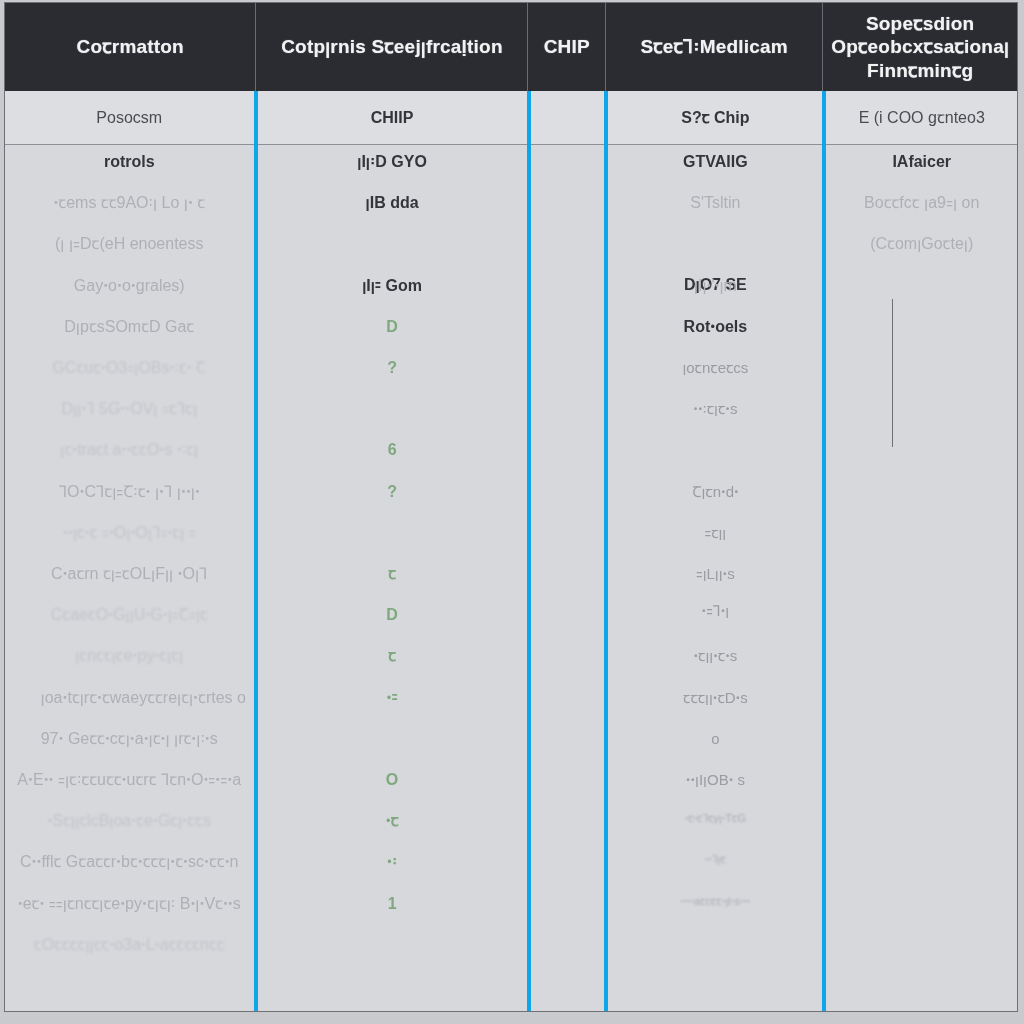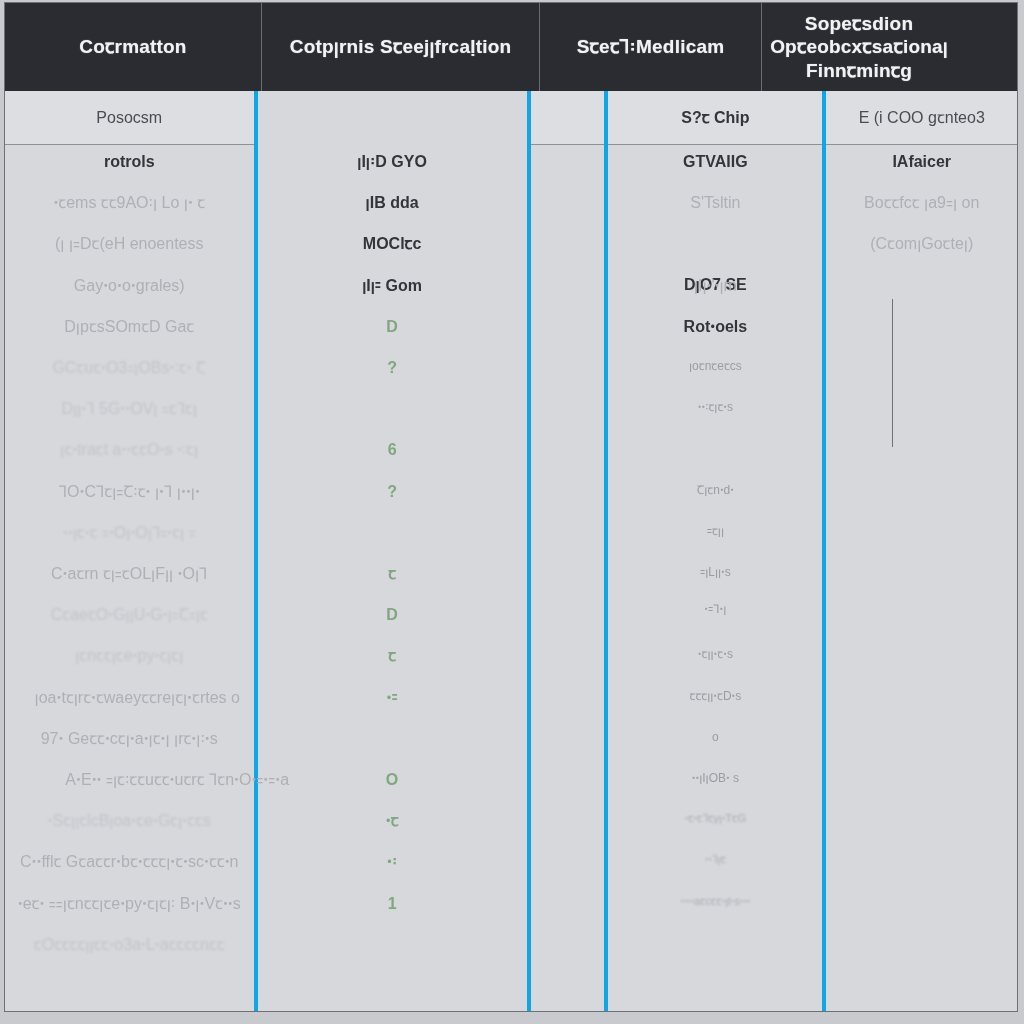--- a/index.html
+++ b/index.html
@@ -100,21 +100,21 @@
     font-size:16px;
     line-height:1;
     white-space:nowrap;
     overflow:hidden;
     filter:blur(.5px);
   }
   .cellText.bold{font-weight:bold;color:#33353b;}
   .cellText.faint{color:#aeb0b6;}
   .cellText.vfaint{color:#c2c4c9;filter:blur(.9px);}
   .cellText.green{color:#7fa87f;font-weight:bold;}
-  .cellText.tiny{font-size:12px;color:#9a9ca2;filter:blur(.75px);}
+  .cellText.tiny{font-size:15px;color:#9a9ca2;filter:blur(.75px);}
   .cellText.micro{font-size:11px;color:#a9abb1;filter:blur(1px);}
 
   
   .hairline{
     position:absolute;
     left:66px; top:208px;
     width:1px;height:148px;
     background:#6e7076;
   }
 
@@ -124,20 +124,21 @@
 </head>
 <body>
 
 <div id="stage">
 
   <div class="table-frame soft">
 
     <div class="thead">
       <div class="th c1">Coꞇrmatton</div>
       <div class="th c2">Cotpꞁrnis Sꞇeejꞁfrcaḷtion</div>
+      <div class="th c3">CHIP</div>
       <div class="th c4">SꞇeꞇꞀ꞉Medlicam</div>
       <div class="th c5 multiline">
         <span>Sopeꞇsdion</span>
         <span>Opꞇeobcxꞇsaꞇionaꞁ</span>
         <span>Finnꞇminꞇg</span>
       </div>
     </div>
 
     <div class="tbody">
 
@@ -152,35 +153,37 @@
             <span class="cellText faint" style="position: absolute; left: 0px; width: 100%; top: 131.6px;">Gayꞏoꞏoꞏgrales)</span>
             <span class="cellText faint" style="position: absolute; left: 0px; width: 100%; top: 172.8px;">DꞁpꞇsSOmꞇD Gaꞇ</span>
             <span class="cellText vfaint" style="position: absolute; left: 0px; width: 100%; top: 214px;">GCꞇuꞇꞏO3꞊ꞁOBsꞏ꞉ꞇꞏ Ꞇ</span>
             <span class="cellText vfaint" style="position: absolute; left: 0px; width: 100%; top: 255.2px;">DꞁꞁꞏꞀ 5GꞏꞏOVꞁ ꞊ꞇꞀꞇꞁ</span>
             <span class="cellText vfaint" style="position: absolute; left: 0px; width: 100%; top: 296.4px;">ꞁꞇꞏtraꞇt aꞏꞏꞇꞇOꞏs ꞏ꞉ꞇꞁ</span>
             <span class="cellText faint" style="position: absolute; left: 0px; width: 100%; top: 337.6px;">ꞀOꞏCꞀꞇꞁ꞊Ꞇ꞉ꞇꞏ ꞁꞏꞀ ꞁꞏꞏꞁꞏ</span>
             <span class="cellText vfaint" style="position: absolute; left: 0px; width: 100%; top: 378.8px;">ꞏꞏꞁꞇꞏꞇ ꞊ꞏOꞁꞏOꞁꞀ꞊ꞏꞇꞁ ꞊</span>
             <span class="cellText faint" style="position: absolute; left: 0px; width: 100%; top: 420px;">Cꞏaꞇrn ꞇꞁ꞊ꞇOLꞁFꞁꞁ ꞏOꞁꞀ</span>
             <span class="cellText vfaint" style="position: absolute; left: 0px; width: 100%; top: 461.2px;">CꞇaeꞇOꞏGꞁꞁUꞏGꞏꞁ꞊Ꞇ꞊ꞁꞇ</span>
             <span class="cellText vfaint" style="position: absolute; left: 0px; width: 100%; top: 502.4px;">ꞁꞇnꞇꞇꞁꞇeꞏpyꞏꞇꞁꞇꞁ</span>
-            <span class="cellText faint" style="position: absolute; left: 0px; width: 100%; top: 543.6px; padding-left: 8px;">ꞁoaꞏtꞇꞁrꞇꞏꞇwaeyꞇꞇreꞁꞇꞁꞏꞇrtes o</span>
+            <span class="cellText faint" style="position: absolute; left: 6px; width: 100%; top: 543.6px; padding-left: 8px;">ꞁoaꞏtꞇꞁrꞇꞏꞇwaeyꞇꞇreꞁꞇꞁꞏꞇrtes o</span>
             <span class="cellText faint" style="position: absolute; left: 0px; width: 100%; top: 584.8px;">97ꞏ Geꞇꞇꞏcꞇꞁꞏaꞏꞁꞇꞏꞁ  ꞁrꞇꞏꞁ꞉ꞏs</span>
-            <span class="cellText faint" style="position: absolute; left: 0px; width: 100%; top: 626px; padding-left: 48px;">AꞏEꞏꞏ ꞊ꞁꞇ꞉ꞇꞇuꞇꞇꞏuꞇrꞇ ꞀꞇnꞏOꞏ꞊ꞏ꞊ꞏa</span>
+            <span class="cellText faint" style="position: absolute; left: 0px; width: 100%; top: 626px;">AꞏEꞏꞏ ꞊ꞁꞇ꞉ꞇꞇuꞇꞇꞏuꞇrꞇ ꞀꞇnꞏOꞏ꞊ꞏ꞊ꞏa</span>
             <span class="cellText vfaint" style="position: absolute; left: 0px; width: 100%; top: 667.2px;">ꞏSꞇꞁꞁꞇlcBꞁoaꞏꞇeꞏGꞇꞁꞏꞇꞇs</span>
             <span class="cellText faint" style="position: absolute; left: 0px; width: 100%; top: 708.4px;">Cꞏꞏfflꞇ Gꞇaꞇꞇrꞏbꞇꞏꞇꞇꞇꞁꞏꞇꞏscꞏꞇꞇꞏn</span>
             <span class="cellText faint" style="position: absolute; left: 0px; width: 100%; top: 749.6px;">ꞏeꞇꞏ  ꞊꞊ꞁꞇnꞇꞇꞁꞇeꞏpyꞏꞇꞁꞇꞁ꞉  BꞏꞁꞏVꞇꞏꞏs</span>
             <span class="cellText vfaint" style="position: absolute; left: 0px; width: 100%; top: 790.8px;">ꞇOꞇꞇꞇꞇꞁꞁꞇꞇꞏo3aꞏLꞏaꞇꞇꞇꞇnꞇꞇ</span>
           </div>
       </div>
 
       <div class="col c2">
+        <div class="firstrow">
+          <span class="cellText bold">CHIIP</span>
+        </div>
         <div class="cells" id="col2" style="position: absolute; height: 100%;">
             <span class="cellText bold" style="position: absolute; left: 0px; width: 100%; top: 8px;">ꞁIꞁ꞉D GYO</span>
             <span class="cellText bold" style="position: absolute; left: 0px; width: 100%; top: 49.2px;">ꞁIB dda</span>
-            <span class="cellText bold" style="position: absolute; left: 0px; width: 100%; top: 90.4px;">MOClꞇc</span>
             <span class="cellText bold" style="position: absolute; left: 0px; width: 100%; top: 131.6px;">ꞁIꞁ꞊ Gom</span>
             <span class="cellText green" style="position: absolute; left: 0px; width: 100%; top: 172.8px;">D</span>
             <span class="cellText green" style="position: absolute; left: 0px; width: 100%; top: 214px;">?</span>
             <span class="cellText" style="position: absolute; left: 0px; width: 100%; top: 255.2px;"></span>
             <span class="cellText green" style="position: absolute; left: 0px; width: 100%; top: 296.4px;">6</span>
             <span class="cellText green" style="position: absolute; left: 0px; width: 100%; top: 337.6px;">?</span>
             <span class="cellText" style="position: absolute; left: 0px; width: 100%; top: 378.8px;"></span>
             <span class="cellText green" style="position: absolute; left: 0px; width: 100%; top: 420px;">ꞇ</span>
             <span class="cellText green" style="position: absolute; left: 0px; width: 100%; top: 461.2px;">D</span>
             <span class="cellText green" style="position: absolute; left: 0px; width: 100%; top: 502.4px;">ꞇ</span>

